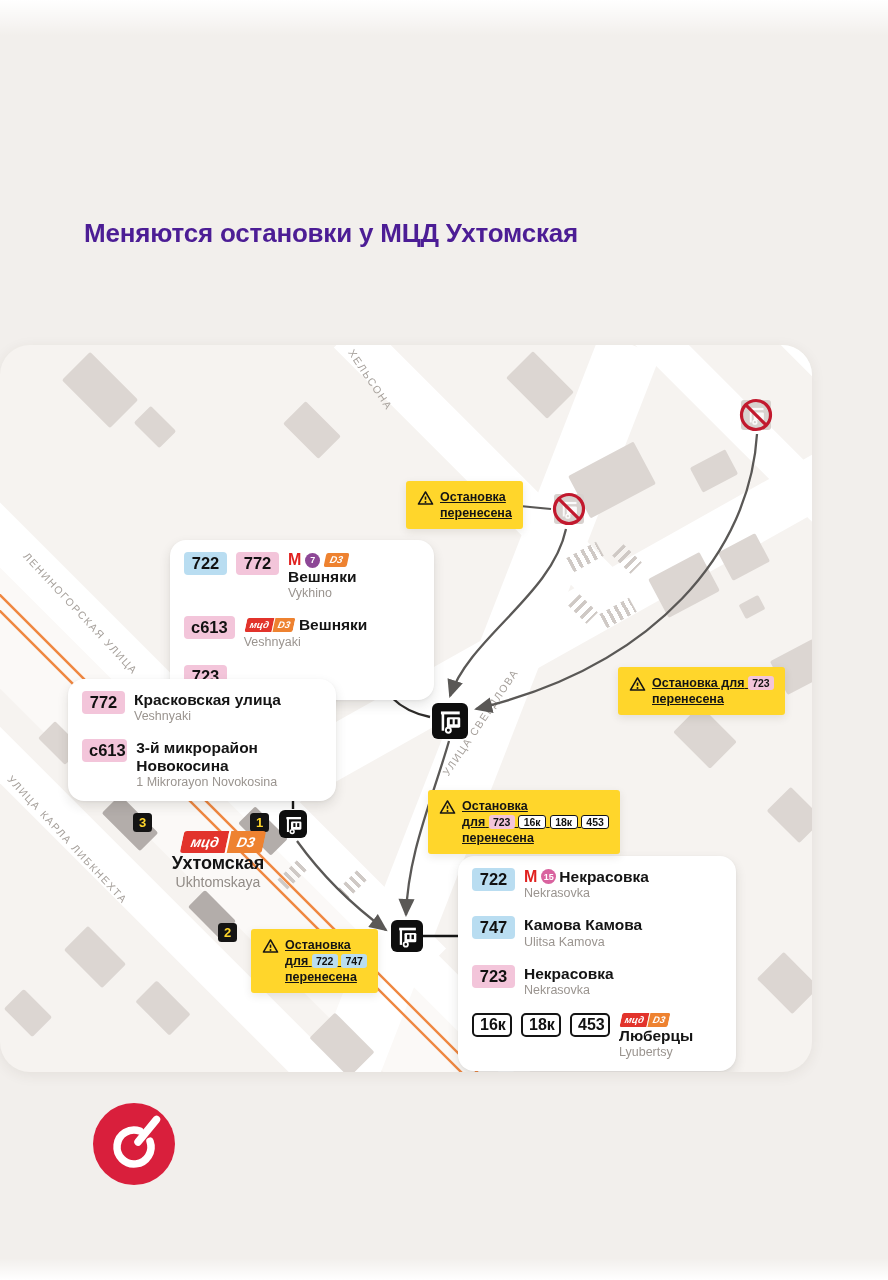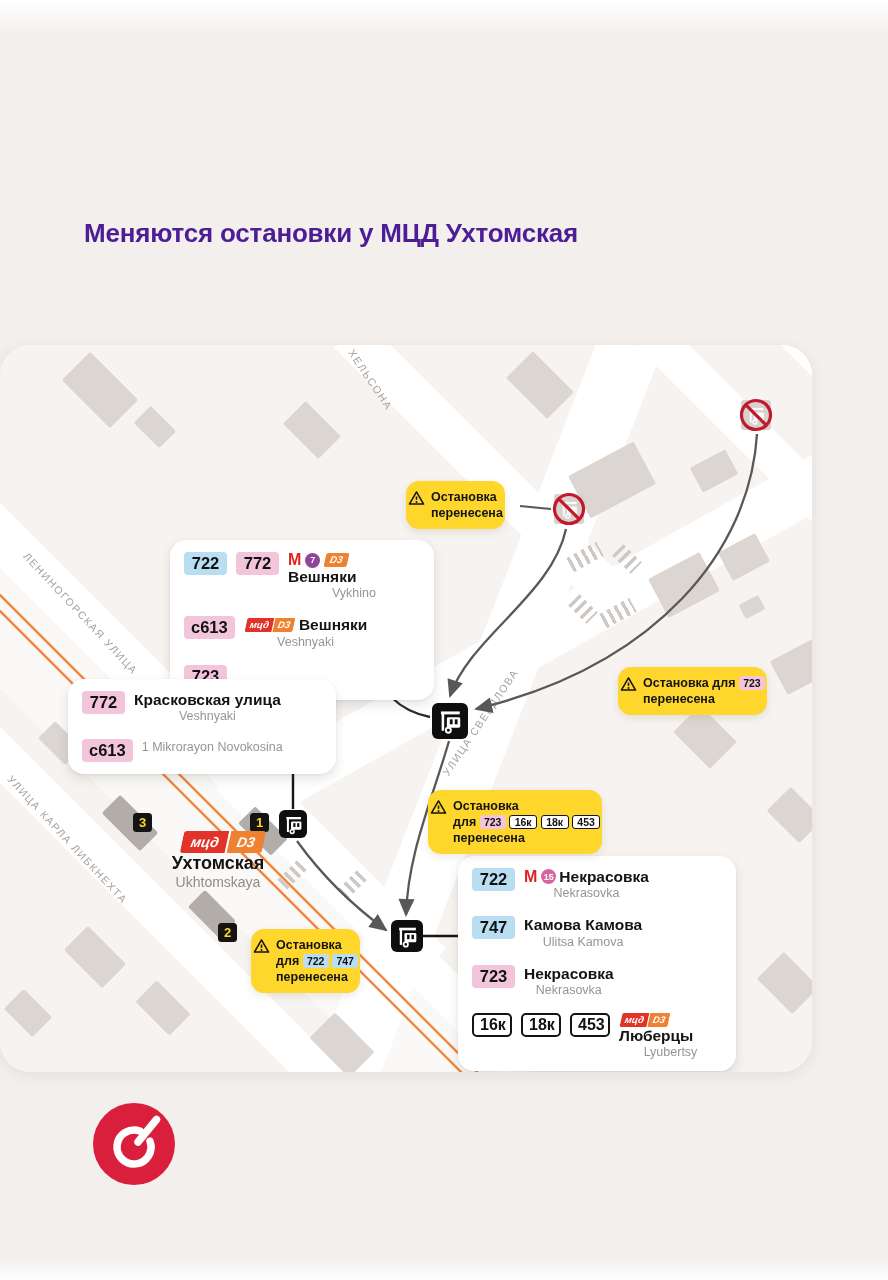--- a/index.html
+++ b/index.html
@@ -52,36 +52,36 @@
            box-shadow:0 5px 12px rgba(45,38,30,.12),0 1px 3px rgba(0,0,0,.05);}
   .crow{display:flex;align-items:flex-start;gap:9px;margin-top:16px;}
   .crow:first-child{margin-top:0;}
   .badge{display:inline-block;min-width:29px;padding:1px 7px;border-radius:4px;font-weight:700;font-size:16.5px;
          line-height:21px;text-align:center;color:#111;}
   .badge.blue{background:#b9ddf1;}
   .badge.pink{background:#f3c5da;}
   .badge.out{background:#fff;border:2.2px solid #141414;border-radius:5px;font-size:16px;line-height:18px;min-width:24px;padding:1px 6px;}
   .ctext{padding-top:0px;}
   .ctitle{font-weight:700;font-size:15.5px;line-height:1.12;color:#141414;display:flex;align-items:center;flex-wrap:wrap;column-gap:3px;}
-  .csub{color:#9a948f;font-size:12.5px;margin-top:1px;text-align:center;}
+  .csub{color:#9a948f;font-size:12.5px;margin-top:1px;}
   .m-ico{color:#e0211f;font-weight:800;font-size:16px;line-height:1;margin-right:1px;}
   .lcirc{width:15px;height:15px;border-radius:50%;color:#fff;font-size:9px;font-weight:700;
          display:inline-flex;align-items:center;justify-content:center;}
   .l7{background:#8d4796;}
   .l15{background:#d9639f;}
   .d3tag{display:inline-block;transform:skewX(-12deg);background:#ee8230;color:#fff;font-weight:700;font-style:italic;
          font-size:10px;line-height:1;padding:2px 5px;border-radius:2px;margin:0 2px;}
   .mcdtag{display:inline-flex;transform:skewX(-12deg);border-radius:2px;overflow:hidden;font-style:italic;font-weight:700;
           font-size:9.5px;line-height:1;color:#fff;margin:0 2px;}
   .mcdtag .r{background:#e2332b;padding:2px 4px;}
   .mcdtag .o{background:#ee8230;padding:2px 4px;border-left:1.5px solid #fff;}
 
   
-  .warn{position:absolute;background:#ffd62b;border-radius:13px;padding:8px 2px;display:flex;gap:6px;align-items:flex-start;
-        font-size:12.5px;font-weight:700;color:#141414;line-height:1.28;box-shadow:0 3px 8px rgba(60,50,20,.10);}
+  .warn{position:absolute;background:#ffd62b;border-radius:3px;padding:8px 11px;display:flex;gap:6px;align-items:flex-start;
+        font-size:12.5px;font-weight:700;color:#141414;line-height:1.28;box-shadow:0 3px 8px rgba(60,50,20,.10);text-decoration:underline;}
   .warn svg.tri{width:17px;height:16px;flex:0 0 auto;margin-top:1px;}
   .mini{display:inline-block;min-width:20px;text-align:center;font-size:10.5px;font-weight:700;border-radius:3px;
         padding:0 3px;line-height:14px;color:#111;}
   .mini.pink{background:#f3c5da;}
   .mini.blue{background:#b9ddf1;}
   .mini.out{background:#fff;border:1.5px solid #141414;line-height:12px;border-radius:3px;}
 
   
   .logo{position:absolute;left:93px;top:1103px;width:82px;height:82px;}
 </style>
@@ -270,20 +270,23 @@
         <div class="ctext">
           <div class="ctitle">
               <span>Красковская улица</span>
             </div>
           <div class="csub">Veshnyaki</div>
         </div>
       </div>
       <div class="crow">
         <span class="badge pink">с613</span>
         <div class="ctext">
+          <div class="ctitle">
+              <span>3-й микрорайон Новокосина</span>
+            </div>
           <div class="csub">1 Mikrorayon Novokosina</div>
         </div>
       </div>
     </div>
 
     <div class="callout" style="left:458px;top:511px;width:250px;">
       <div class="crow">
         <span class="badge blue">722</span>
         <div class="ctext">
           <div class="ctitle">

